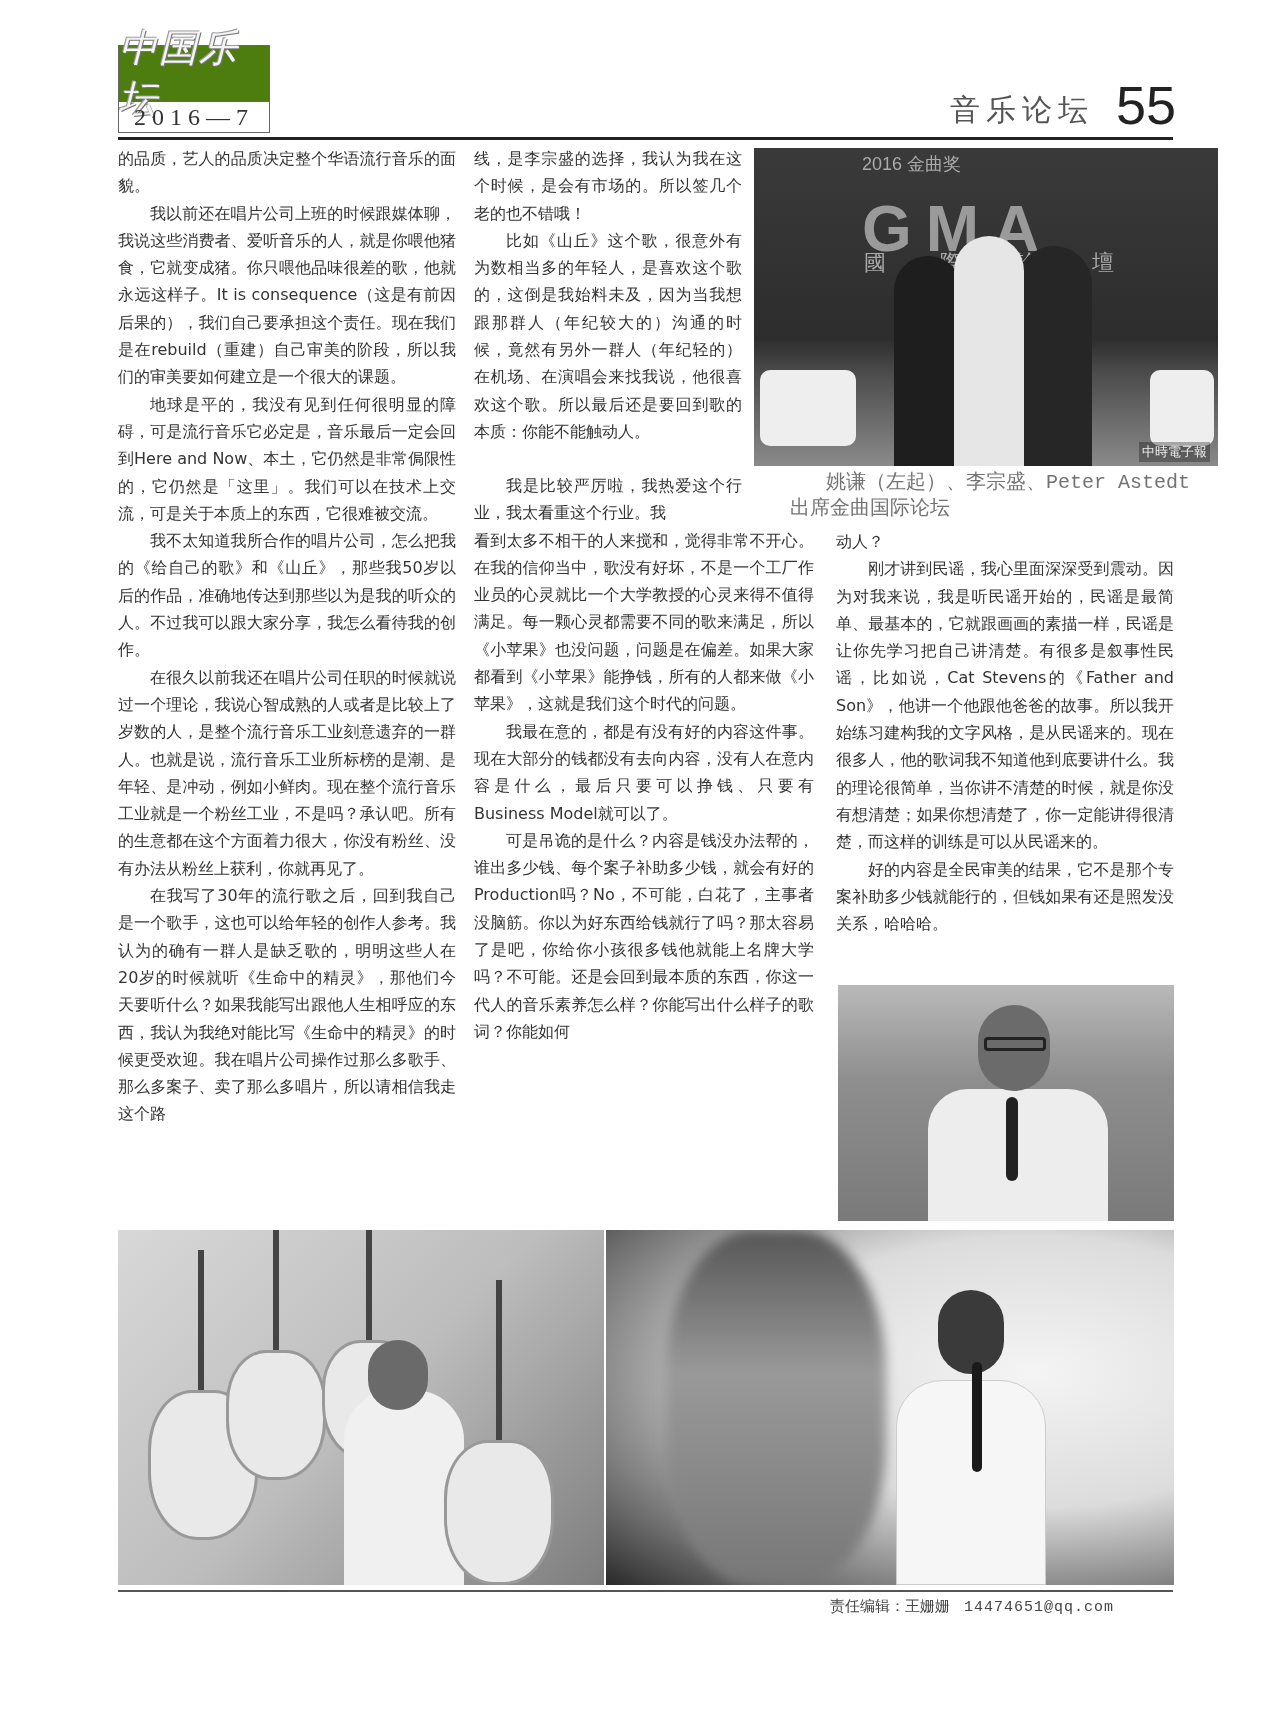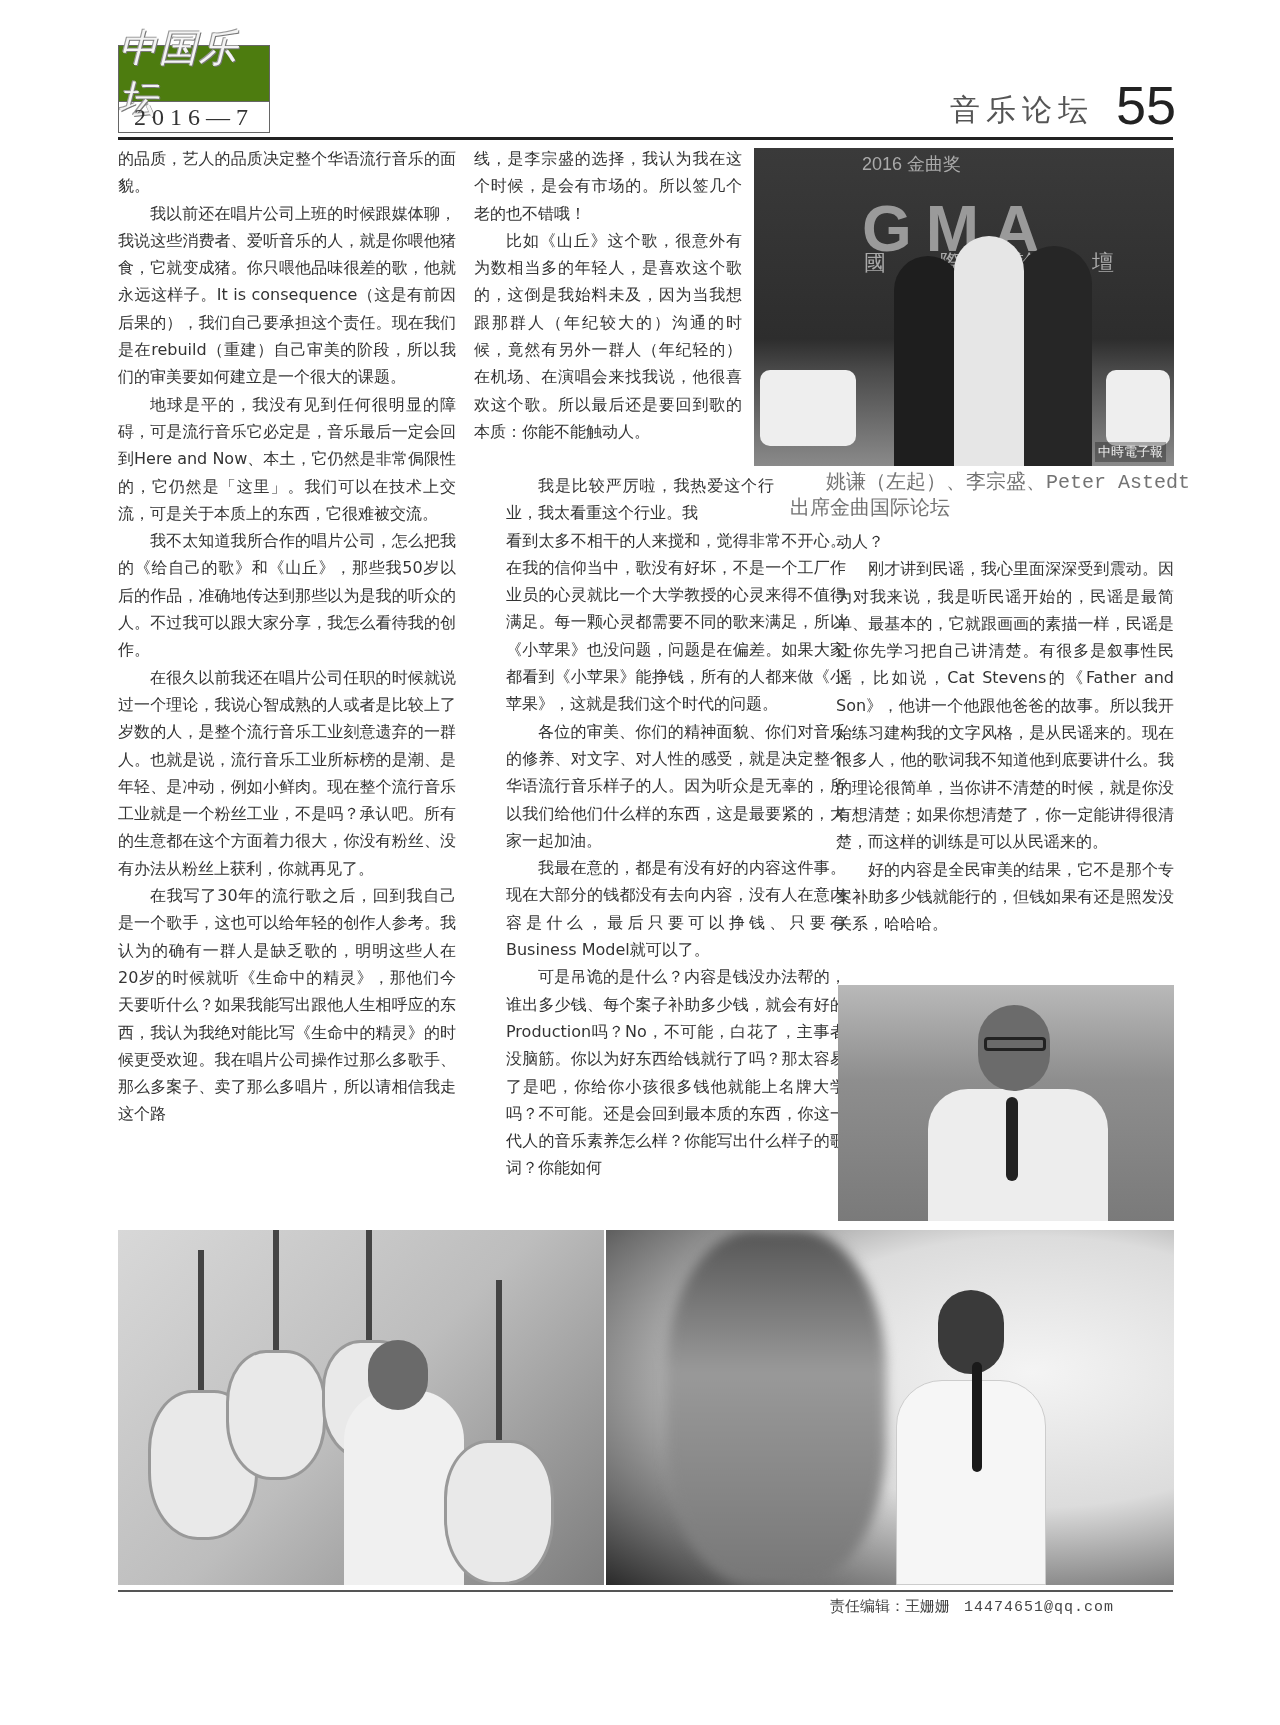--- a/index.html
+++ b/index.html
@@ -14,26 +14,26 @@
     .section-title { position: absolute; right: 186px; top: 90px; font-family: "DejaVu Serif", serif; font-size: 30px; color: #555; letter-spacing: 6px; }
     .page-number { position: absolute; right: 104px; top: 78px; font-family: "Liberation Sans", sans-serif; font-size: 54px; color: #222; line-height: 54px; }
 
     .rule-top { position: absolute; left: 118px; top: 137px; width: 1055px; height: 3px; background: #222; }
 
     .col { position: absolute; font-size: 16px; line-height: 27.3px; color: #333; text-align: justify; }
     .col p { text-indent: 2em; }
     .col p.cont { text-indent: 0; }
     .col1 { left: 118px; top: 145px; width: 338px; }
     .col2 { left: 474px; top: 145px; width: 268px; }
-    .col2b { left: 474px; top: 472px; width: 340px; margin-left: 32px; }
+    .col2b { left: 474px; top: 472px; width: 340px; }
     .col2b p.narrow { width: 268px; }
     .col3 { left: 836px; top: 528px; width: 338px; }
 
     .photo { position: absolute; overflow: hidden; }
-    .photo-gma { left: 754px; top: 148px; width: 420px; height: 318px;
+    .photo-gma { left: 754px; top: 148px; width: 464px; height: 318px;
       background: linear-gradient(180deg, #3a3a3a 0%, #2d2d2d 60%, #4a4a4a 70%, #8a8a8a 100%); }
     .photo-gma .gma-text { position: absolute; left: 108px; top: 44px; font-family: "Liberation Sans", sans-serif; font-weight: bold; font-size: 64px; letter-spacing: 14px; color: #9a9a9a; }
     .photo-gma .year { position: absolute; left: 108px; top: 4px; font-family: "Liberation Sans", sans-serif; font-size: 18px; color: #aaa; }
     .photo-gma .forum { position: absolute; left: 110px; top: 100px; font-family: "DejaVu Serif", serif; font-size: 22px; color: #aaa; letter-spacing: 54px; }
     .photo-gma .person { position: absolute; bottom: 0; border-radius: 40px 40px 0 0; }
     .photo-gma .p1 { left: 140px; width: 68px; height: 210px; background: #1e1e1e; }
     .photo-gma .p2 { left: 200px; width: 70px; height: 230px; background: #e6e6e6; }
     .photo-gma .p3 { left: 262px; width: 76px; height: 220px; background: #262626; }
     .photo-gma .chair-l { position: absolute; left: 6px; bottom: 20px; width: 96px; height: 76px; background: #eee; border-radius: 10px; }
     .photo-gma .chair-r { position: absolute; right: 4px; bottom: 20px; width: 64px; height: 76px; background: #eee; border-radius: 10px; }
@@ -89,21 +89,20 @@
 </div>
 
 <div class="col col2">
   <p class="cont">线，是李宗盛的选择，我认为我在这个时候，是会有市场的。所以签几个老的也不错哦！</p>
   <p>比如《山丘》这个歌，很意外有为数相当多的年轻人，是喜欢这个歌的，这倒是我始料未及，因为当我想跟那群人（年纪较大的）沟通的时候，竟然有另外一群人（年纪轻的）在机场、在演唱会来找我说，他很喜欢这个歌。所以最后还是要回到歌的本质：你能不能触动人。</p>
 </div>
 
 <div class="col col2b">
   <p class="narrow">我是比较严厉啦，我热爱这个行业，我太看重这个行业。我</p>
   <p class="cont">看到太多不相干的人来搅和，觉得非常不开心。在我的信仰当中，歌没有好坏，不是一个工厂作业员的心灵就比一个大学教授的心灵来得不值得满足。每一颗心灵都需要不同的歌来满足，所以《小苹果》也没问题，问题是在偏差。如果大家都看到《小苹果》能挣钱，所有的人都来做《小苹果》，这就是我们这个时代的问题。</p>
-  <p>各位的审美、你们的精神面貌、你们对音乐的修养、对文字、对人性的感受，就是决定整个华语流行音乐样子的人。因为听众是无辜的，所以我们给他们什么样的东西，这是最要紧的，大家一起加油。</p>
   <p>我最在意的，都是有没有好的内容这件事。现在大部分的钱都没有去向内容，没有人在意内容是什么，最后只要可以挣钱、只要有Business Model就可以了。</p>
   <p>可是吊诡的是什么？内容是钱没办法帮的，谁出多少钱、每个案子补助多少钱，就会有好的Production吗？No，不可能，白花了，主事者没脑筋。你以为好东西给钱就行了吗？那太容易了是吧，你给你小孩很多钱他就能上名牌大学吗？不可能。还是会回到最本质的东西，你这一代人的音乐素养怎么样？你能写出什么样子的歌词？你能如何</p>
 </div>
 
 <div class="photo photo-gma">
   <div class="year">2016 金曲奖</div>
   <div class="gma-text">GMA</div>
   <div class="forum">國際論壇</div>
   <div class="chair-l"></div>
   <div class="chair-r"></div>

